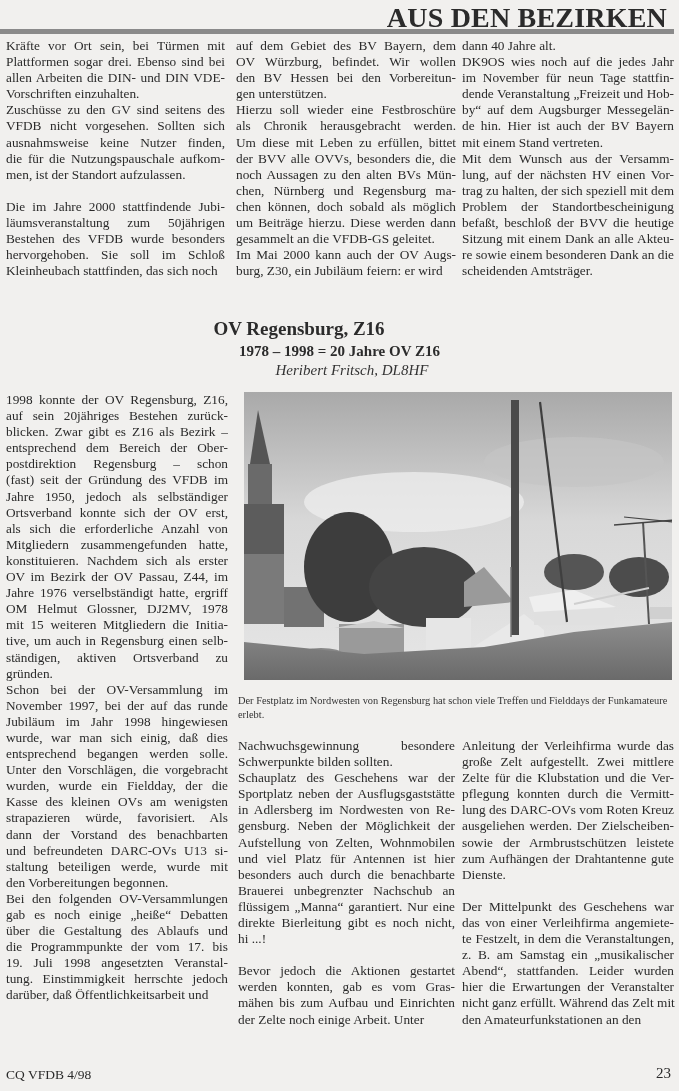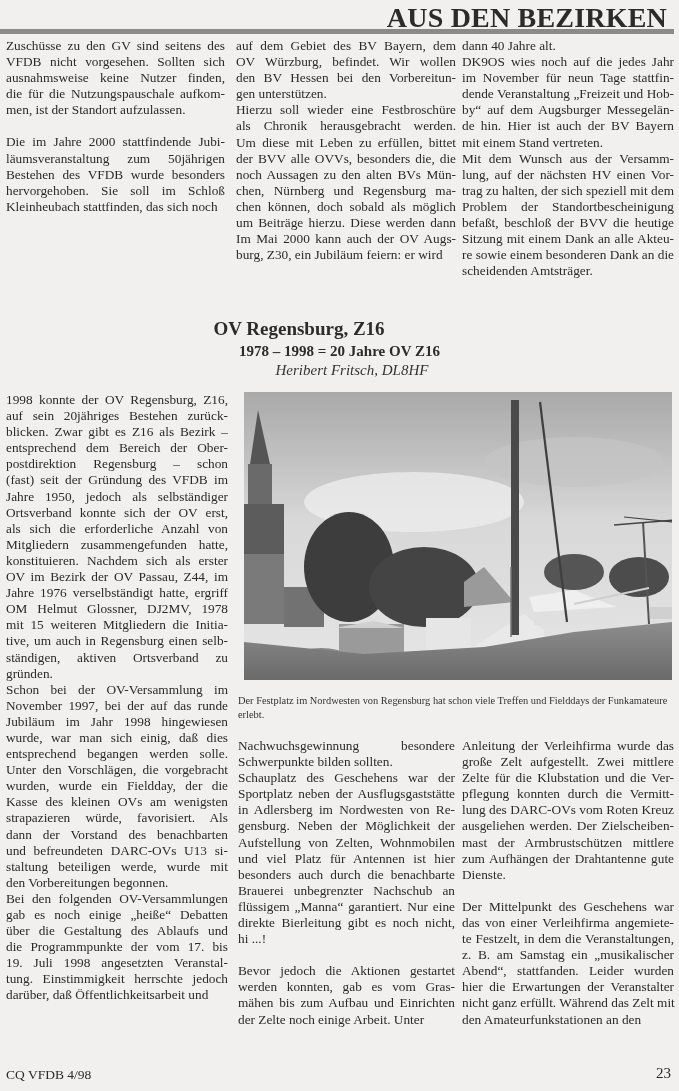--- a/index.html
+++ b/index.html
@@ -61,20 +61,26 @@
   }
 </style>
 </head>
 <body>
 
 <div class="header-title">AUS DEN BEZIRKEN</div>
 <div class="header-rule"></div>
 
 <div class="col" id="c1">
     <p>
+      <span class="line">Kräfte vor Ort sein, bei Türmen mit</span>
+      <span class="line">Plattformen sogar drei. Ebenso sind bei</span>
+      <span class="line">allen Arbeiten die DIN- und DIN VDE-</span>
+      <span class="line last">Vorschriften einzuhalten.</span>
+    </p>
+    <p>
       <span class="line">Zuschüsse zu den GV sind seitens des</span>
       <span class="line">VFDB nicht vorgesehen. Sollten sich</span>
       <span class="line">ausnahmsweise keine Nutzer finden,</span>
       <span class="line">die für die Nutzungspauschale aufkom-</span>
       <span class="line last">men, ist der Standort aufzulassen.</span>
     </p>
     <p class="gap">
       <span class="line">Die im Jahre 2000 stattfindende Jubi-</span>
       <span class="line">läumsveranstaltung zum 50jährigen</span>
       <span class="line">Bestehen des VFDB wurde besonders</span>
@@ -91,20 +97,21 @@
     </p>
     <p>
       <span class="line">Hierzu soll wieder eine Festbroschüre</span>
       <span class="line">als Chronik herausgebracht werden.</span>
       <span class="line">Um diese mit Leben zu erfüllen, bittet</span>
       <span class="line">der BVV alle OVVs, besonders die, die</span>
       <span class="line">noch Aussagen zu den alten BVs Mün-</span>
       <span class="line">chen, Nürnberg und Regensburg ma-</span>
       <span class="line">chen können, doch sobald als möglich</span>
       <span class="line">um Beiträge hierzu. Diese werden dann</span>
+      <span class="line last">gesammelt an die VFDB-GS geleitet.</span>
     </p>
     <p>
       <span class="line">Im Mai 2000 kann auch der OV Augs-</span>
       <span class="line last">burg, Z30, ein Jubiläum feiern: er wird</span>
     </p>
   </div>
 <div class="col" id="c3">
     <p>
       <span class="line last">dann 40 Jahre alt.</span>
     </p>
@@ -267,21 +274,21 @@
     </p>
   </div>
 <div class="col" id="c6">
     <p>
       <span class="line">Anleitung der Verleihfirma wurde das</span>
       <span class="line">große Zelt aufgestellt. Zwei mittlere</span>
       <span class="line">Zelte für die Klubstation und die Ver-</span>
       <span class="line">pflegung konnten durch die Vermitt-</span>
       <span class="line">lung des DARC-OVs vom Roten Kreuz</span>
       <span class="line">ausgeliehen werden. Der Zielscheiben-</span>
-      <span class="line">mast der Armbrustschützen mittlere</span>
+      <span class="line">sowie der Armbrustschützen leistete</span>
       <span class="line">zum Aufhängen der Drahtantenne gute</span>
       <span class="line last">Dienste.</span>
     </p>
     <p class="gap">
       <span class="line">Der Mittelpunkt des Geschehens war</span>
       <span class="line">das von einer Verleihfirma angemiete-</span>
       <span class="line">te Festzelt, in dem die Veranstaltungen,</span>
       <span class="line">z. B. am Samstag ein „musikalischer</span>
       <span class="line">Abend“, stattfanden. Leider wurden</span>
       <span class="line">hier die Erwartungen der Veranstalter</span>

